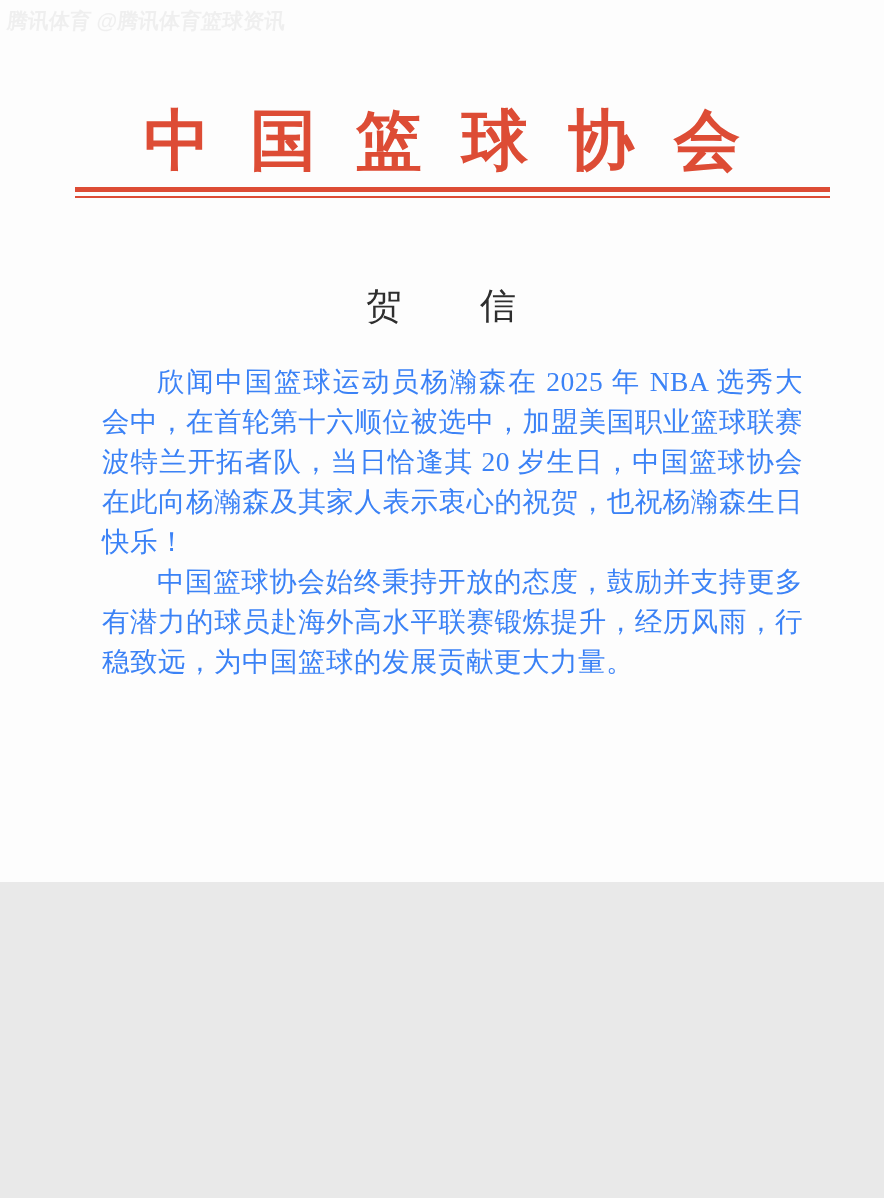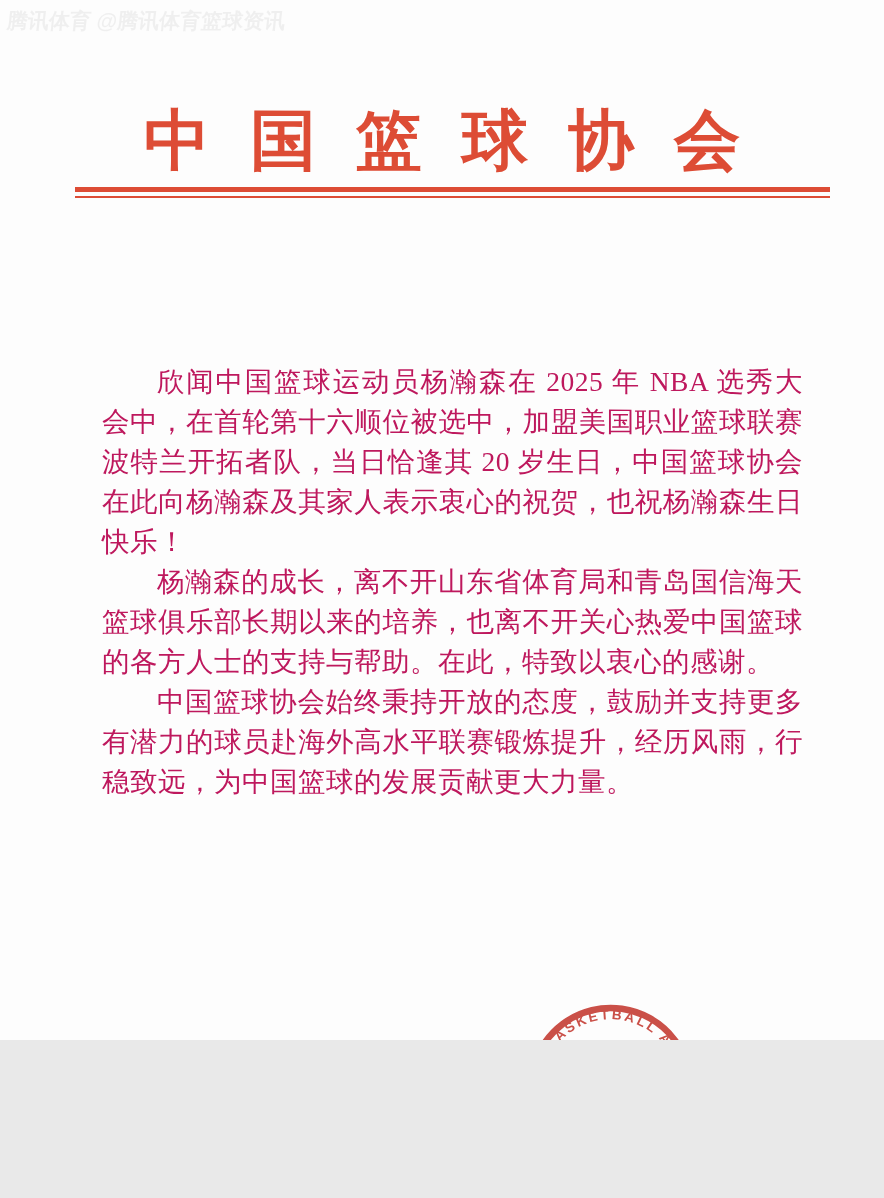--- a/index.html
+++ b/index.html
@@ -1,17 +1,17 @@
 <!DOCTYPE html>
 <html><head>
 <meta charset="utf-8">
 <style>
   html,body { margin:0; padding:0; background:#e9e9e9; }
   .page {
-    position:relative; width:884px; height:1040px; margin:0 auto;
+    position:relative; width:884px; height:882px; margin:0 auto;
     background:#fdfdfd; overflow:hidden;
     font-family:"Liberation Serif","DejaVu Serif",serif;
   }
 
   
   .wm {
     position:absolute; left:7px; white-space:nowrap;
     font-family:"Liberation Sans","DejaVu Sans",sans-serif;
     font-weight:bold; transform:skewX(-6deg); pointer-events:none;
   }
@@ -37,21 +37,21 @@
   
   .heading {
     position:absolute; top:282px; left:0; width:100%; margin:0;
     text-align:center; font-size:36px; font-weight:500;
     color:#2e2e2e; white-space:pre; letter-spacing:2px;
   }
 
   
   .body-text {
     position:absolute; left:102px; top:362px; width:701px;
-    font-size:27.5px; line-height:40px; color:#be185d;
+    font-size:27.5px; line-height:40px; color:#3b82f6;
     text-align:justify; letter-spacing:0.5px;
   }
   .body-text p { margin:0; text-indent:2em; }
 
   
   .signature {
     position:absolute; left:513px; top:1046px;
     font-size:28px; color:#2b2b2b; letter-spacing:1px; white-space:nowrap;
   }
   .sign-date {
@@ -77,24 +77,24 @@
 
 <div class="page">
 
   <div class="wm wm-top">腾讯体育 @腾讯体育篮球资讯</div>
 
   <div class="letterhead-title">中国篮球协会</div>
 
   <div class="rule rule-top-thick"></div>
   <div class="rule rule-top-thin"></div>
 
+  <h1 class="heading">贺　　信</h1>
 
   <div class="body-text">
     <p>欣闻中国篮球运动员杨瀚森在 2025 年 NBA 选秀大会中，在首轮第十六顺位被选中，加盟美国职业篮球联赛波特兰开拓者队，当日恰逢其 20 岁生日，中国篮球协会在此向杨瀚森及其家人表示衷心的祝贺，也祝杨瀚森生日快乐！</p>
-    <p>杨瀚森的成长，离不开山东省体育局和青岛国信海天篮球俱乐部长期以来的培养，也离不开关心热爱中国篮球的各方人士的支持与帮助。在此，特致以衷心的感谢。</p>
     <p>中国篮球协会始终秉持开放的态度，鼓励并支持更多有潜力的球员赴海外高水平联赛锻炼提升，经历风雨，行稳致远，为中国篮球的发展贡献更大力量。</p>
   </div>
 
   <div class="signature">中国篮球协会</div>
   <div class="sign-date">2025 年 6 月 26 日</div>
 
   <svg class="stamp" viewBox="0 0 190 190" xmlns="http://www.w3.org/2000/svg">
     <defs>
       <path id="arcTop" d="M -56,40 A 68.8,68.8 0 1 1 56,40"></path>
       <path id="arcBottom" d="M -52,45 A 68.8,68.8 0 0 0 52,45"></path>

